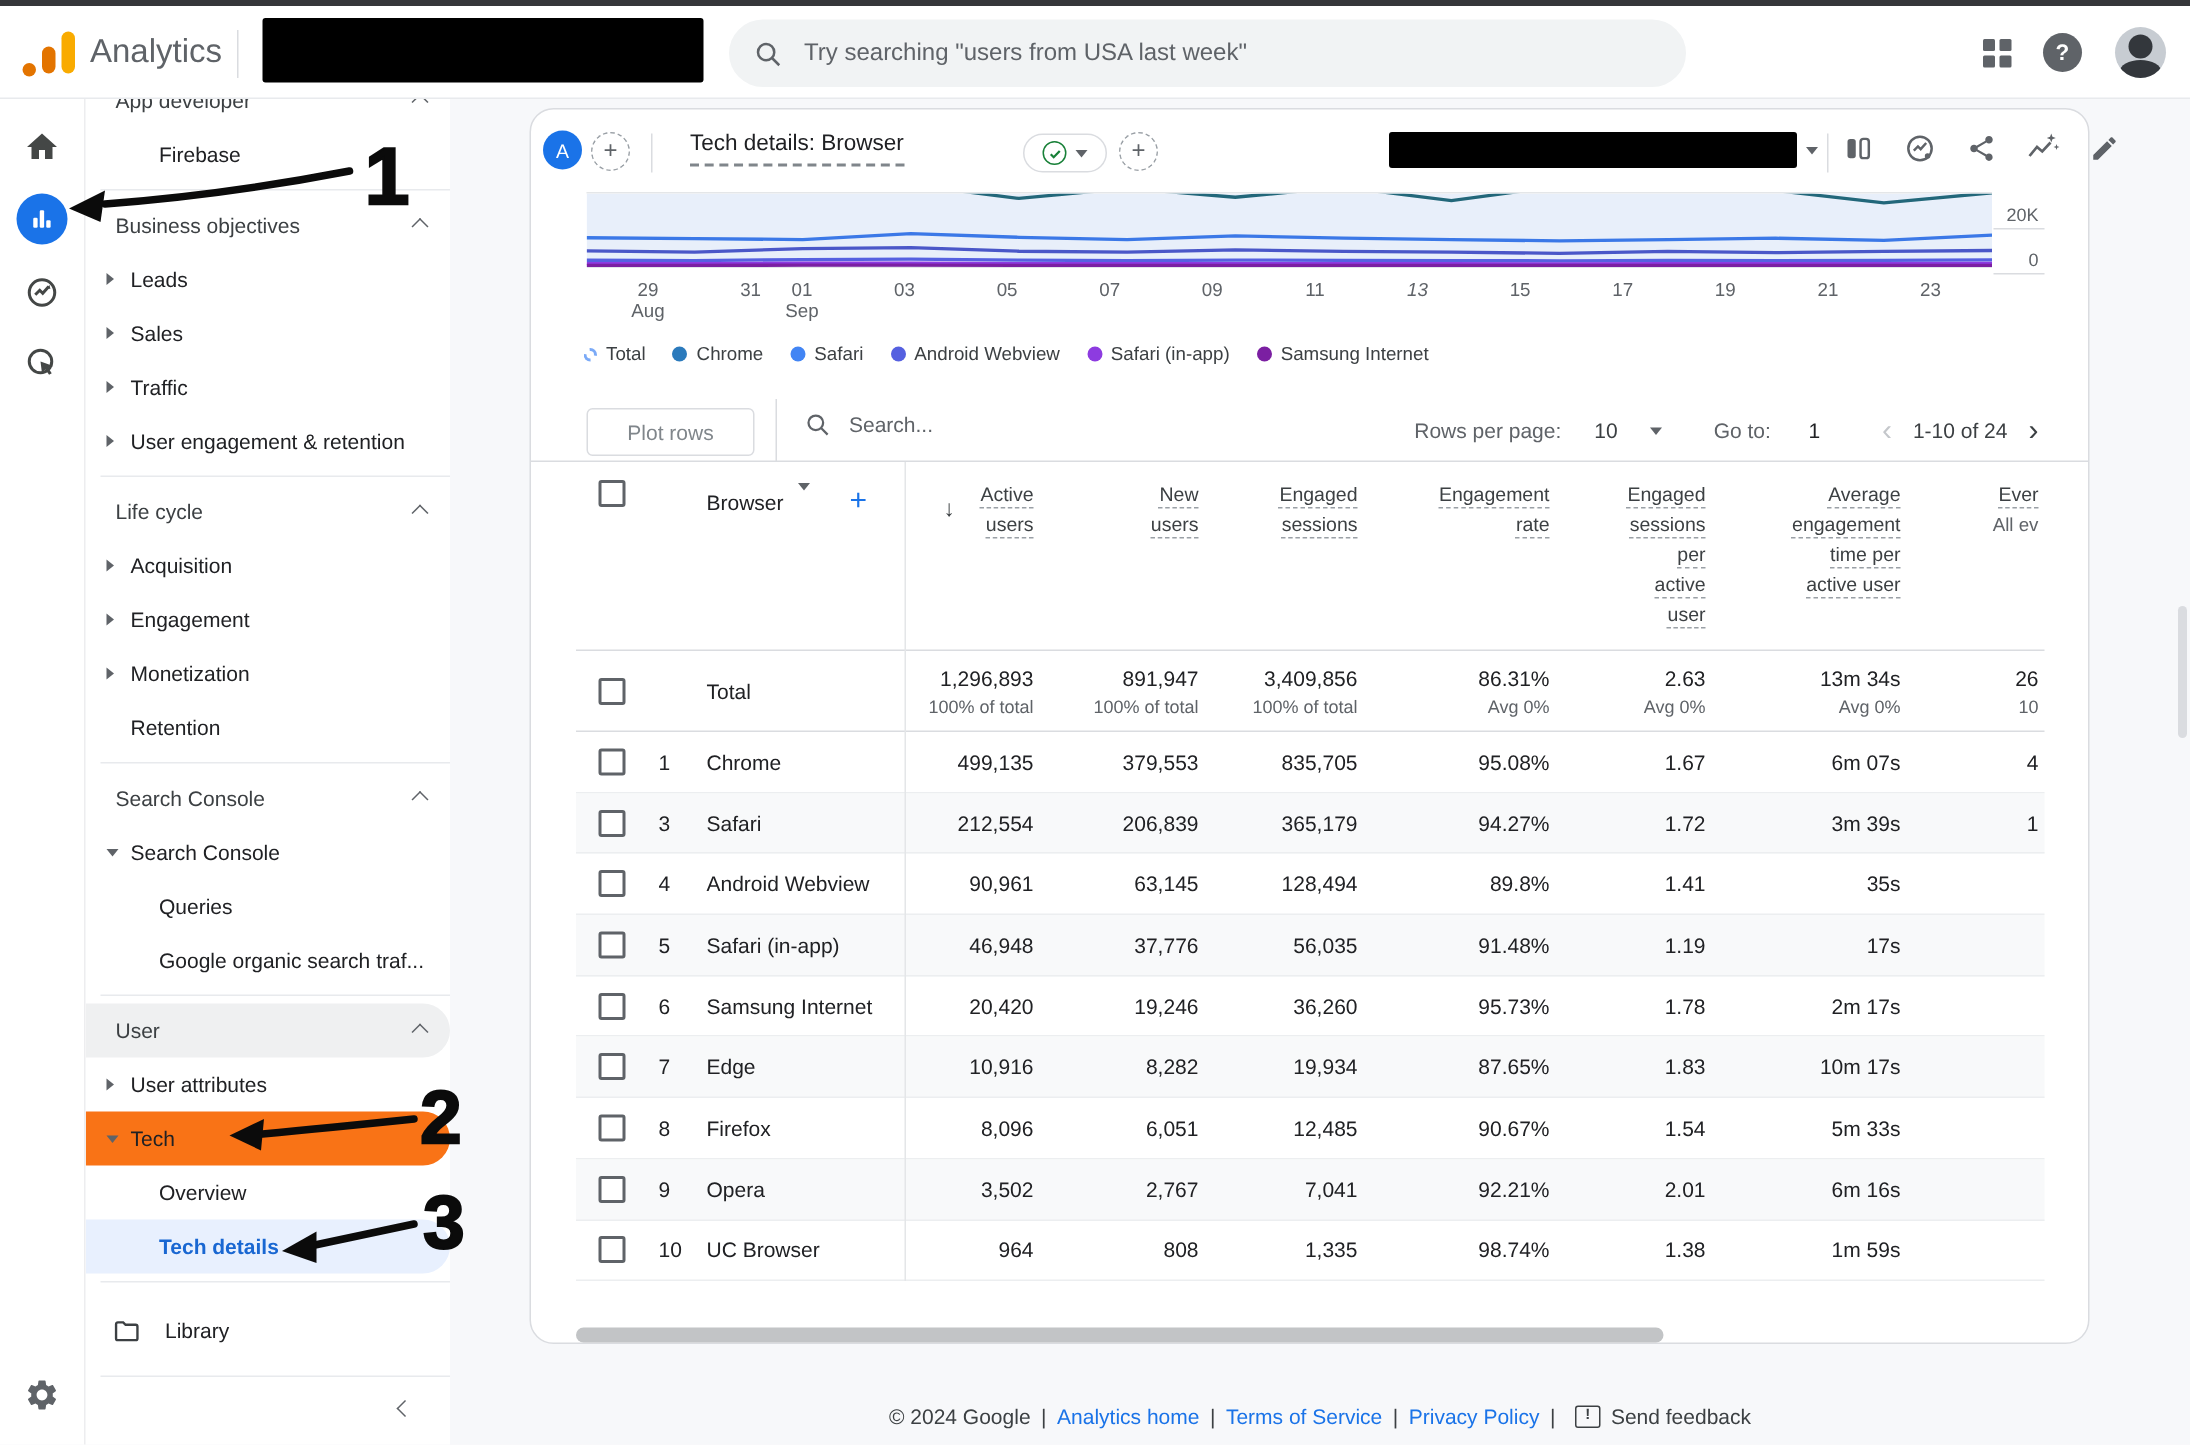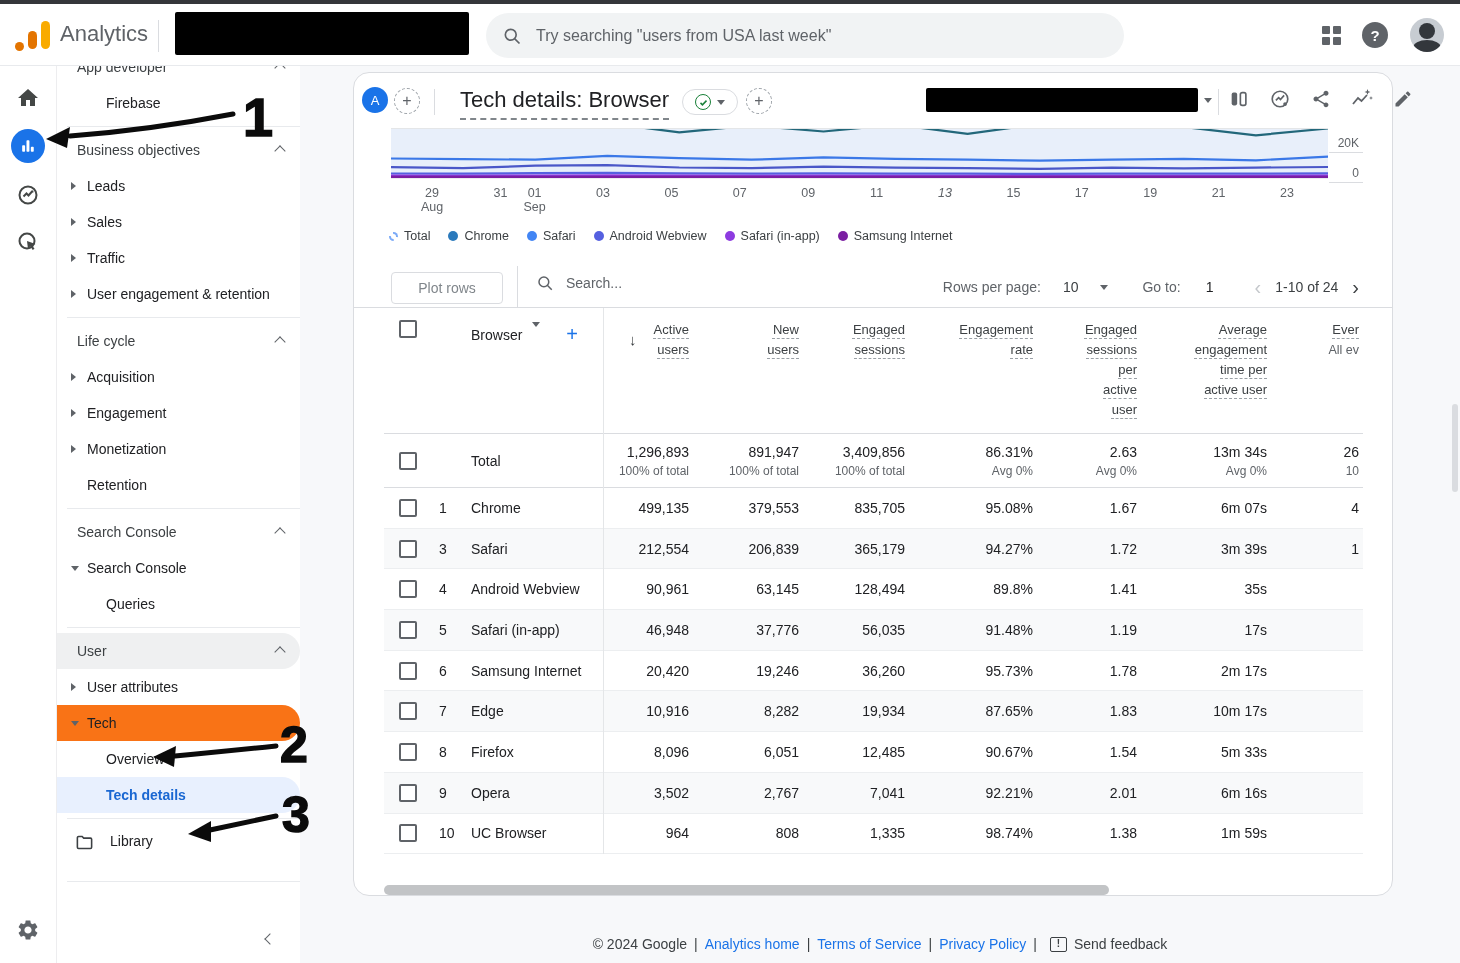--- a/index.html
+++ b/index.html
@@ -39,30 +39,30 @@
   .side-item.sub{padding-left:49px;}
   .gray-pill{background:#eff0f1;border-radius:0 18px 18px 0;}
   .side-item.gray-pill{background:#f97316;}
   .side-item.active{background:#e8f0fe;border-radius:0 18px 18px 0;color:#1967d2;font-weight:bold;}
   .side-div{height:1px;background:#e8eaed;margin:5px 0 5px 10px;}
   .tri-r{width:0;height:0;border-left:5px solid #5f6368;border-top:4px solid transparent;border-bottom:4px solid transparent;}
   .tri-d{width:0;height:0;border-top:5px solid #5f6368;border-left:4px solid transparent;border-right:4px solid transparent;}
   .chev{width:7px;height:7px;border-right:1.6px solid #5f6368;border-bottom:1.6px solid #5f6368;display:inline-block;}
   .chev.up{transform:rotate(-135deg);margin-top:4px;}
   .chev.left{transform:rotate(135deg);}
-  .side-library{height:36px;display:flex;align-items:flex-start;padding-left:18px;gap:16px;margin-top:14px;cursor:pointer;}
+  .side-library{height:36px;display:flex;align-items:center;padding-left:18px;gap:16px;margin-top:14px;cursor:pointer;}
   .side-collapse{position:absolute;right:18px;bottom:12px;width:24px;height:24px;display:flex;align-items:center;justify-content:center;cursor:pointer;}
   
   .main{position:absolute;left:300px;top:65px;right:0;bottom:0;background:#f7f8fa;}
   .card{position:absolute;left:53px;top:7px;width:1040px;height:824px;background:#fff;border:1px solid #dadce0;border-radius:16px;box-sizing:border-box;}
   
   .rh-badge{position:absolute;left:8px;top:14px;width:26px;height:26px;border-radius:50%;background:#1a73e8;color:#fff;display:flex;align-items:center;justify-content:center;font-size:13px;cursor:pointer;}
   .dash-plus{position:absolute;width:24px;height:24px;border:1.5px dashed #9aa0a6;border-radius:50%;color:#5f6368;display:flex;align-items:center;justify-content:center;font-size:16px;cursor:pointer;background:#fff;}
   .rh-divider{position:absolute;width:1px;background:#dadce0;}
-  .rh-title{position:absolute;left:106px;top:14px;font-size:22px;color:#202124;border-bottom:2px dashed #80868b;padding-bottom:5px;cursor:pointer;}
+  .rh-title{position:absolute;left:106px;top:14px;font-size:15px;color:#202124;border-bottom:2px dashed #80868b;padding-bottom:5px;cursor:pointer;}
   .rh-pill{position:absolute;left:328px;top:16px;width:54px;height:24px;border:1px solid #dadce0;border-radius:13px;display:flex;align-items:center;justify-content:center;gap:6px;cursor:pointer;background:#fff;}
   .check-ring{width:16px;height:16px;border-radius:50%;border:1.6px solid #188038;display:flex;align-items:center;justify-content:center;box-sizing:border-box;}
   .caret-down{width:0;height:0;border-top:5px solid #5f6368;border-left:4px solid transparent;border-right:4px solid transparent;}
   .rh-redacted{position:absolute;left:572px;top:15px;width:272px;height:24px;}
   .rh-caret{position:absolute;left:850px;top:25px;}
   .rh-icons{position:absolute;left:872px;top:13px;display:flex;align-items:center;gap:15px;}
   .icon-btn{width:26px;height:26px;display:flex;align-items:center;justify-content:center;cursor:pointer;}
   
   .plot-wrap{position:absolute;left:37px;top:55px;width:937px;height:54px;overflow:hidden;border-top:1px solid #e4e6e8;}
   .ylab{position:absolute;font-size:12px;color:#5f6368;text-align:right;width:30px;}
@@ -255,20 +255,23 @@
         <div><span class="chev up"></span></div>
       </div>
       <div class="side-item">
         <div class="exp">
           <span class="tri-d"></span>
         </div>
         <div class="si-label">Search Console</div>
       </div>
       <div class="side-item sub">
         <div class="si-label">Queries</div>
+      </div>
+      <div class="side-item sub">
+        <div class="si-label">Google organic search traf...</div>
       </div>
       <div class="side-div"></div>
       <div class="side-header gray-pill">
         <div class="sh-label">User</div>
         <div><span class="chev up"></span></div>
       </div>
       <div class="side-item">
         <div class="exp">
           <span class="tri-r"></span>
         </div>

